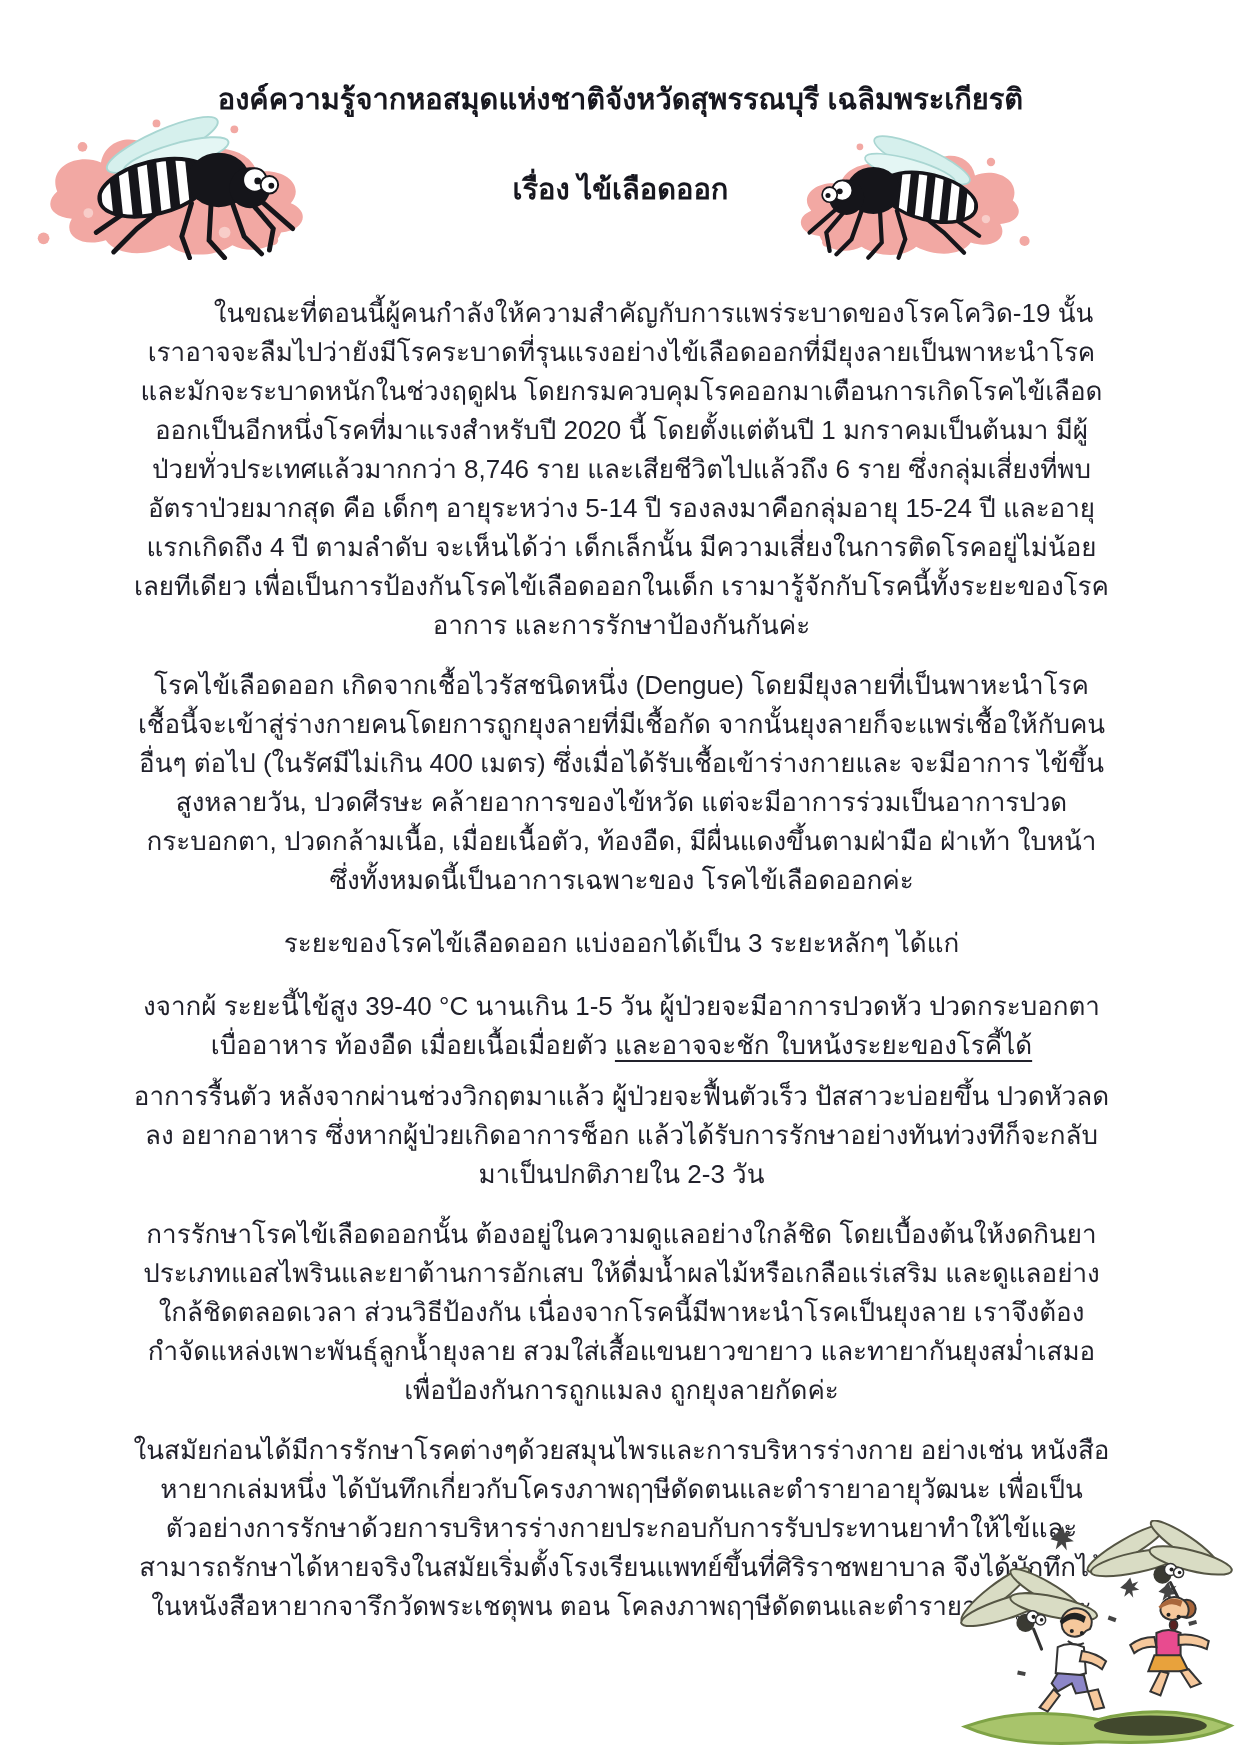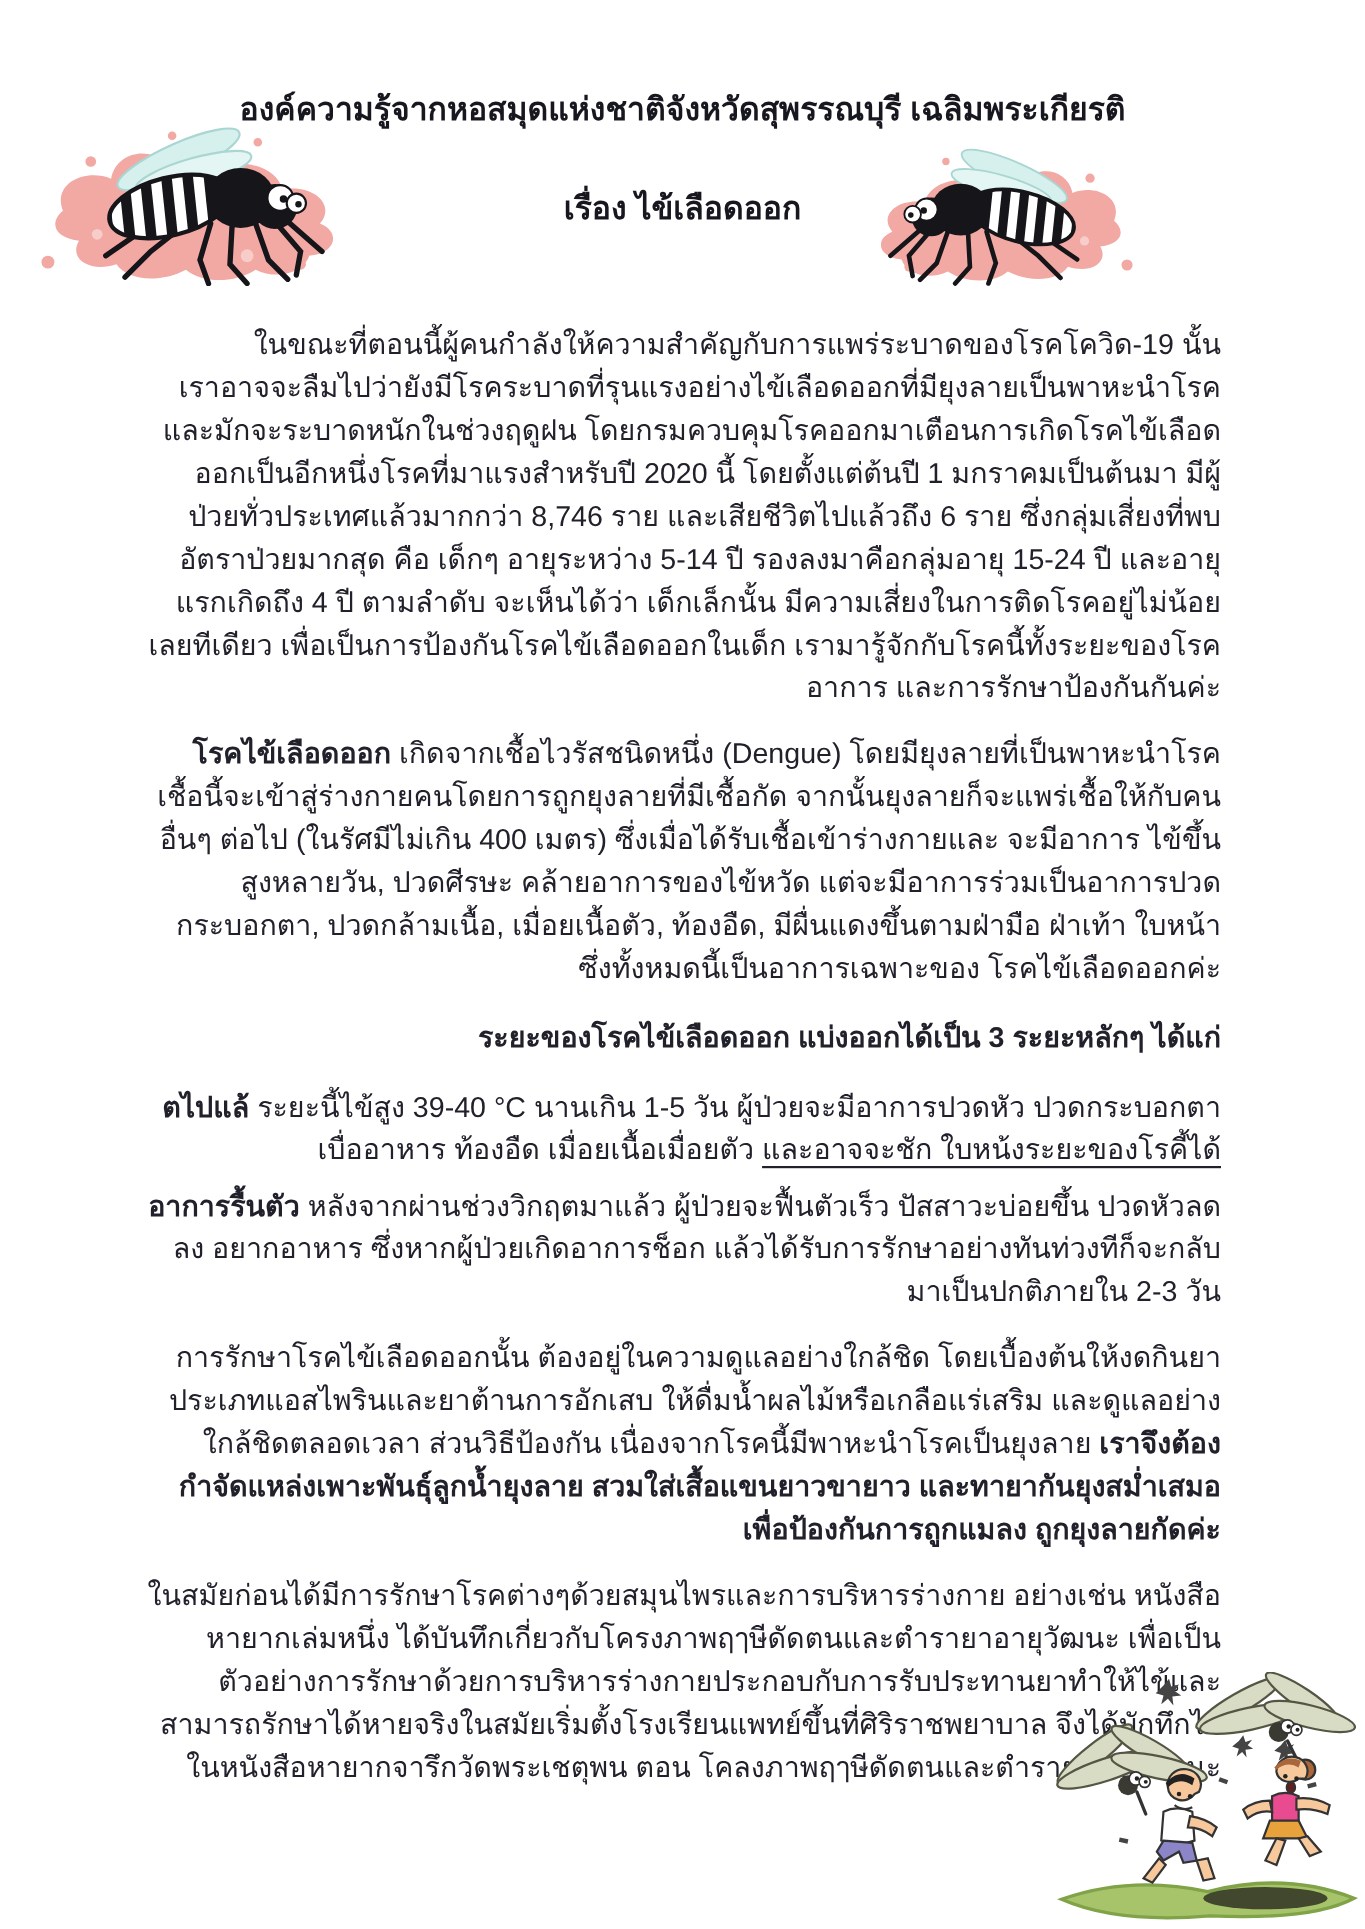--- a/index.html
+++ b/index.html
@@ -23,26 +23,26 @@
   .doc-subtitle {
     font-size: 29px;
     font-weight: bold;
     margin: 44px 0 0 0;
     color: #17171f;
   }
   .content {
     margin: 82px 131px 0 133px;
     font-size: 26px;
     line-height: 1.5;
-    text-align: right;
+    text-align: center;
   }
   .para { margin: 0 0 21px 0; }
   .para.tight { margin-bottom: 12px; margin-top: 24px; }
   .para.indent { text-indent: 64px; }
-  .b { font-weight: bold; }
+  .b { font-weight: normal; }
   .u { text-decoration: underline; text-underline-offset: 6px; text-decoration-thickness: 2px; }
   .illus { position: absolute; }
   .illus-mosquito-left  { left: 28px;  top: 94px;  width: 292px; height: 166px; }
   .illus-mosquito-right { left: 786px; top: 110px; width: 252px; height: 156px; }
   .illus-mosquito-right svg { transform: scaleX(-1); }
   .illus-cartoon { right: 2px; bottom: 2px; width: 282px; height: 232px; }
   svg { display: block; width: 100%; height: 100%; }
 </style>
 </head>
 <body>
@@ -159,21 +159,21 @@
 
     <p class="para">
       <span class="b">โรคไข้เลือดออก</span><span> เกิดจากเชื้อไวรัสชนิดหนึ่ง (Dengue) โดยมียุงลายที่เป็นพาหะนำโรค เชื้อนี้จะเข้าสู่ร่างกายคนโดยการถูกยุงลายที่มีเชื้อกัด จากนั้นยุงลายก็จะแพร่เชื้อให้กับคนอื่นๆ ต่อไป (ในรัศมีไม่เกิน 400 เมตร) ซึ่งเมื่อได้รับเชื้อเข้าร่างกายและ จะมีอาการ ไข้ขึ้นสูงหลายวัน, ปวดศีรษะ คล้ายอาการของไข้หวัด แต่จะมีอาการร่วมเป็นอาการปวดกระบอกตา, ปวดกล้ามเนื้อ, เมื่อยเนื้อตัว, ท้องอืด, มีผื่นแดงขึ้นตามฝ่ามือ ฝ่าเท้า ใบหน้า ซึ่งทั้งหมดนี้เป็นอาการเฉพาะของ โรคไข้เลือดออกค่ะ</span>
     </p>
 
     <p class="para tight">
       <span class="b">ระยะของโรคไข้เลือดออก แบ่งออกได้เป็น 3 ระยะหลักๆ ได้แก่</span>
     </p>
 
     <p class="para tight">
-      <span class="b">ตไปแล้</span><span> ระยะนี้ไข้สูง 39-40 °C นานเกิน 1-5 วัน ผู้ป่วยจะมีอาการปวดหัว ปวดกระบอกตา เบื่ออาหาร ท้องอืด เมื่อยเนื้อเมื่อยตัว </span><span class="u">และอาจจะชัก ใบหน้งระยะของโรคี้ได้</span>
+      <span class="b">งจากผ้</span><span> ระยะนี้ไข้สูง 39-40 °C นานเกิน 1-5 วัน ผู้ป่วยจะมีอาการปวดหัว ปวดกระบอกตา เบื่ออาหาร ท้องอืด เมื่อยเนื้อเมื่อยตัว </span><span class="u">และอาจจะชัก ใบหน้งระยะของโรคี้ได้</span>
     </p>
 
 
     <p class="para">
       <span class="b">อาการรื้นตัว</span><span> หลังจากผ่านช่วงวิกฤตมาแล้ว ผู้ป่วยจะฟื้นตัวเร็ว ปัสสาวะบ่อยขึ้น ปวดหัวลดลง อยากอาหาร ซึ่งหากผู้ป่วยเกิดอาการช็อก แล้วได้รับการรักษาอย่างทันท่วงทีก็จะกลับมาเป็นปกติภายใน 2-3 วัน</span>
     </p>
 
     <p class="para">
       <span>การรักษาโรคไข้เลือดออกนั้น ต้องอยู่ในความดูแลอย่างใกล้ชิด โดยเบื้องต้นให้งดกินยาประเภทแอสไพรินและยาต้านการอักเสบ ให้ดื่มน้ำผลไม้หรือเกลือแร่เสริม และดูแลอย่างใกล้ชิดตลอดเวลา ส่วนวิธีป้องกัน เนื่องจากโรคนี้มีพาหะนำโรคเป็นยุงลาย </span><span class="b">เราจึงต้องกำจัดแหล่งเพาะพันธุ์ลูกน้ำยุงลาย สวมใส่เสื้อแขนยาวขายาว และทายากันยุงสม่ำเสมอ เพื่อป้องกันการถูกแมลง ถูกยุงลายกัดค่ะ</span>
     </p>

